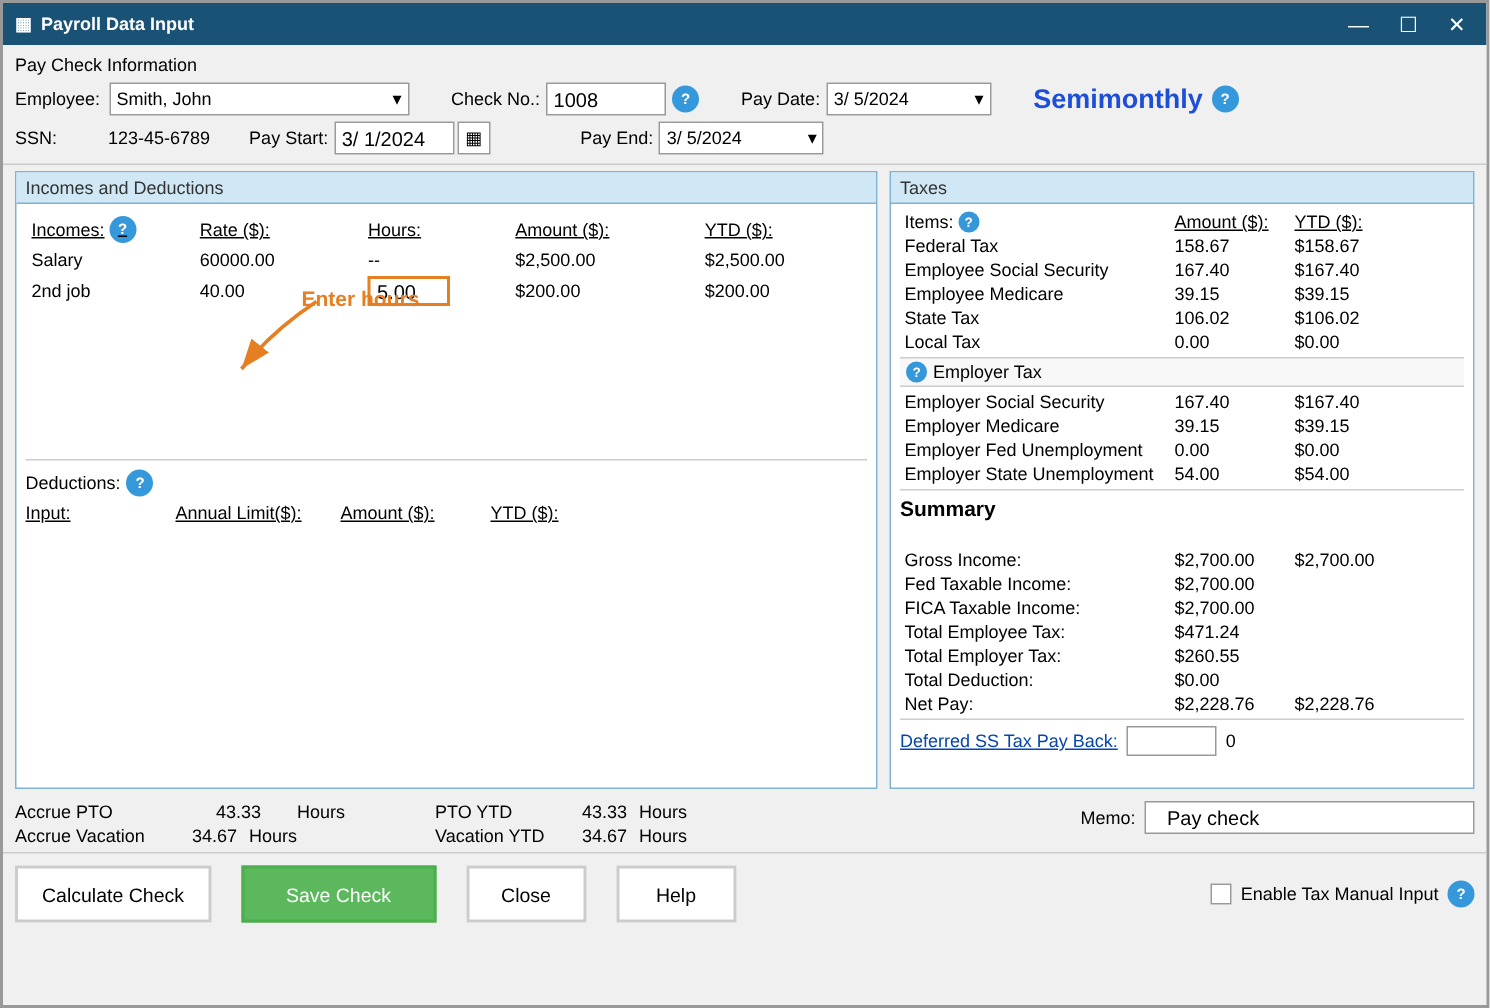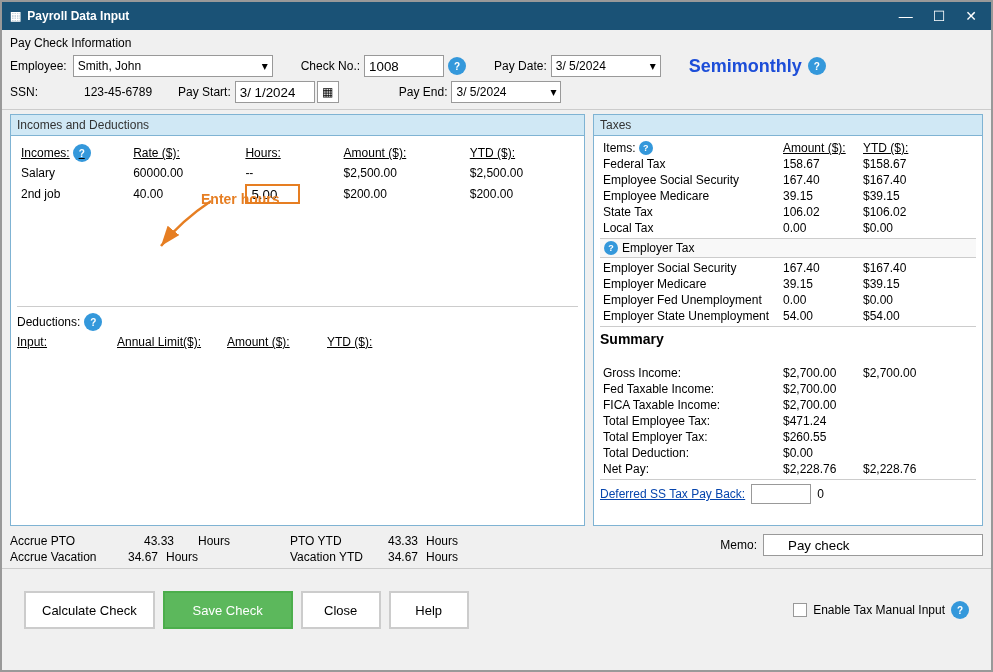--- a/index.html
+++ b/index.html
@@ -28,23 +28,23 @@
     .panel-header { background: #d0e8f5; padding: 3px 6px; font-size: 12px; color: #333; border-bottom: 1px solid #7fb3d3; }
     table { width: 100%; border-collapse: collapse; }
     table th { text-align: left; font-weight: normal; text-decoration: underline; padding: 2px 4px; font-size: 12px; }
     table td { padding: 2px 4px; font-size: 12px; }
     .hours-input { width: 55px; border: 2px solid #e67e22; background: white; padding: 2px 4px; height: 20px; }
     .tax-table { width: 100%; font-size: 11px; }
     .tax-table td { padding: 1px 3px; }
     .tax-table .header-row td { }
     .deferred-link { color: #0645ad; text-decoration: underline; cursor: pointer; }
     .deferred-input { width: 60px; border: 1px solid #999; background: white; height: 20px; padding: 2px; }
-    .memo-input { flex: 1; border: 1px solid #999; background: white; height: 22px; padding: 2px 24px; }
-
-    .buttons-row { display: flex; align-items: center; padding: 22px; gap: 8px; border-top: 1px solid #ccc; }
+    .memo-input { flex: 1; border: 1px solid #999; background: white; height: 22px; padding: 2px 14px; }
+
+    .buttons-row { display: flex; align-items: center; padding: 8px; gap: 20px; border-top: 1px solid #ccc; }
     .btn { height: 38px; border: 2px solid #999; background: #f0f0f0; cursor: pointer; font-size: 13px; padding: 0 16px; min-width: 130px; }
     .btn-green { background: #5cb85c; color: white; border-color: #4cae4c; }
     .btn-white { background: white; border-color: #ccc; }
     .tax-manual { display: flex; align-items: center; gap: 6px; margin-left: auto; }
     .checkbox { width: 14px; height: 14px; border: 1px solid #999; background: white; display: inline-block; }
 
     .pay-start-group { display: flex; align-items: center; gap: 2px; }
   </style>
 </head>
 <body>
@@ -84,21 +84,21 @@
         </div>
       </div>
       <div style="display:flex;align-items:center;gap:0;">
         <span class="semimonthly">Semimonthly</span>
         <button class="blue-btn" style="margin-left:6px;">?</button>
       </div>
     </div>
     <div class="header-row2">
       <div style="display:flex;align-items:center;gap:6px;">
         <span>SSN:</span>
-        <span style="margin-left:40px;">123-45-6789</span>
+        <span style="margin-left:28px;">123-45-6789</span>
       </div>
       <div style="display:flex;align-items:center;gap:4px;margin-left:6px;">
         <span>Pay Start:</span>
         <div class="pay-start-group">
           <input class="input-box" value="3/ 1/2024" style="width: 80px;">
           <div class="date-cal">▦</div>
         </div>
       </div>
       <div style="display:flex;align-items:center;gap:4px;margin-left:40px;">
         <span>Pay End:</span>

